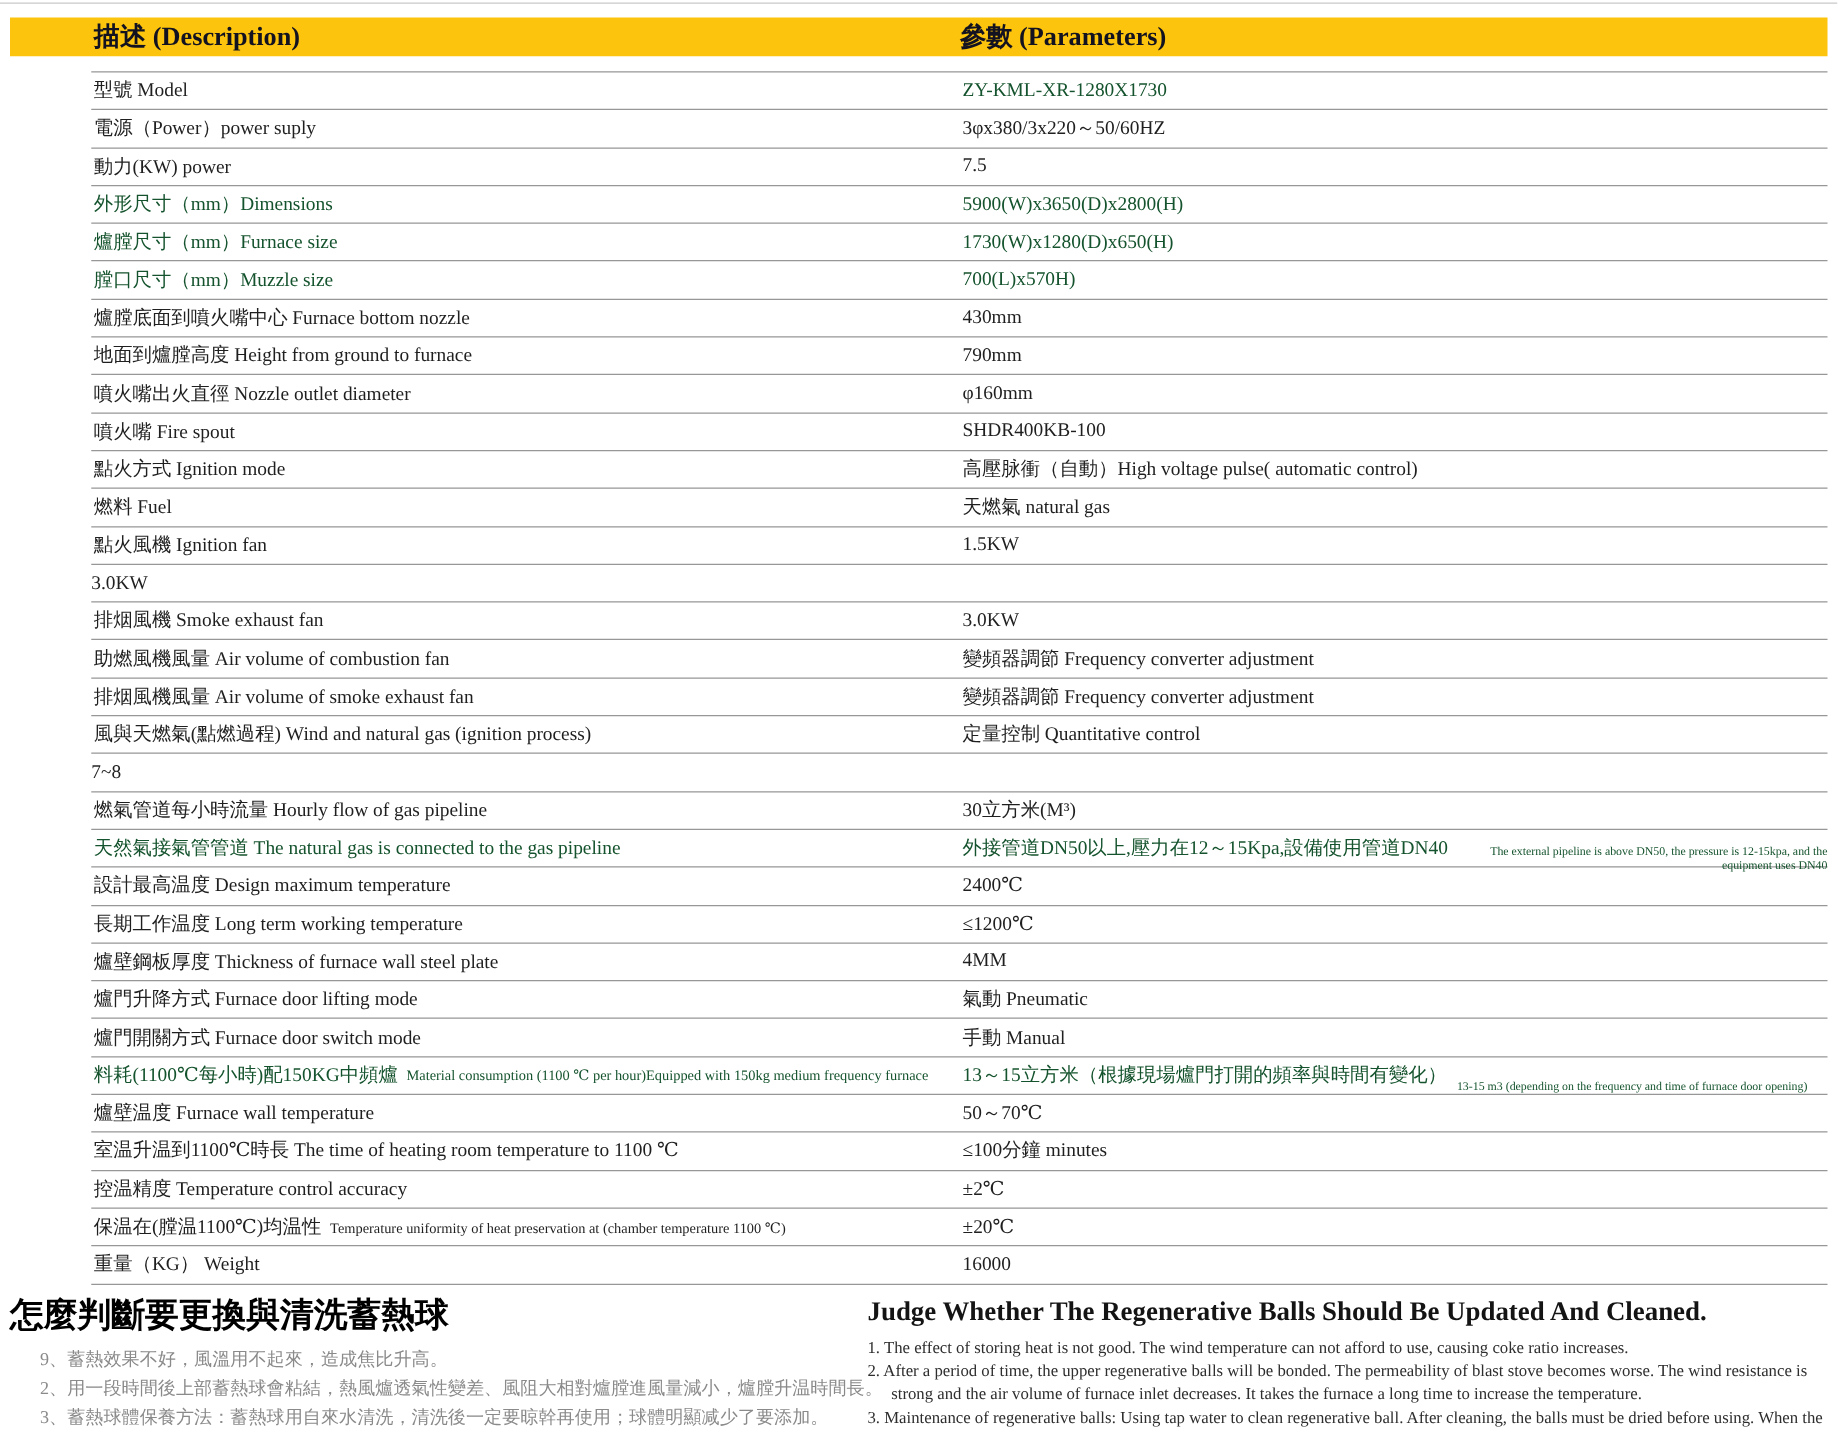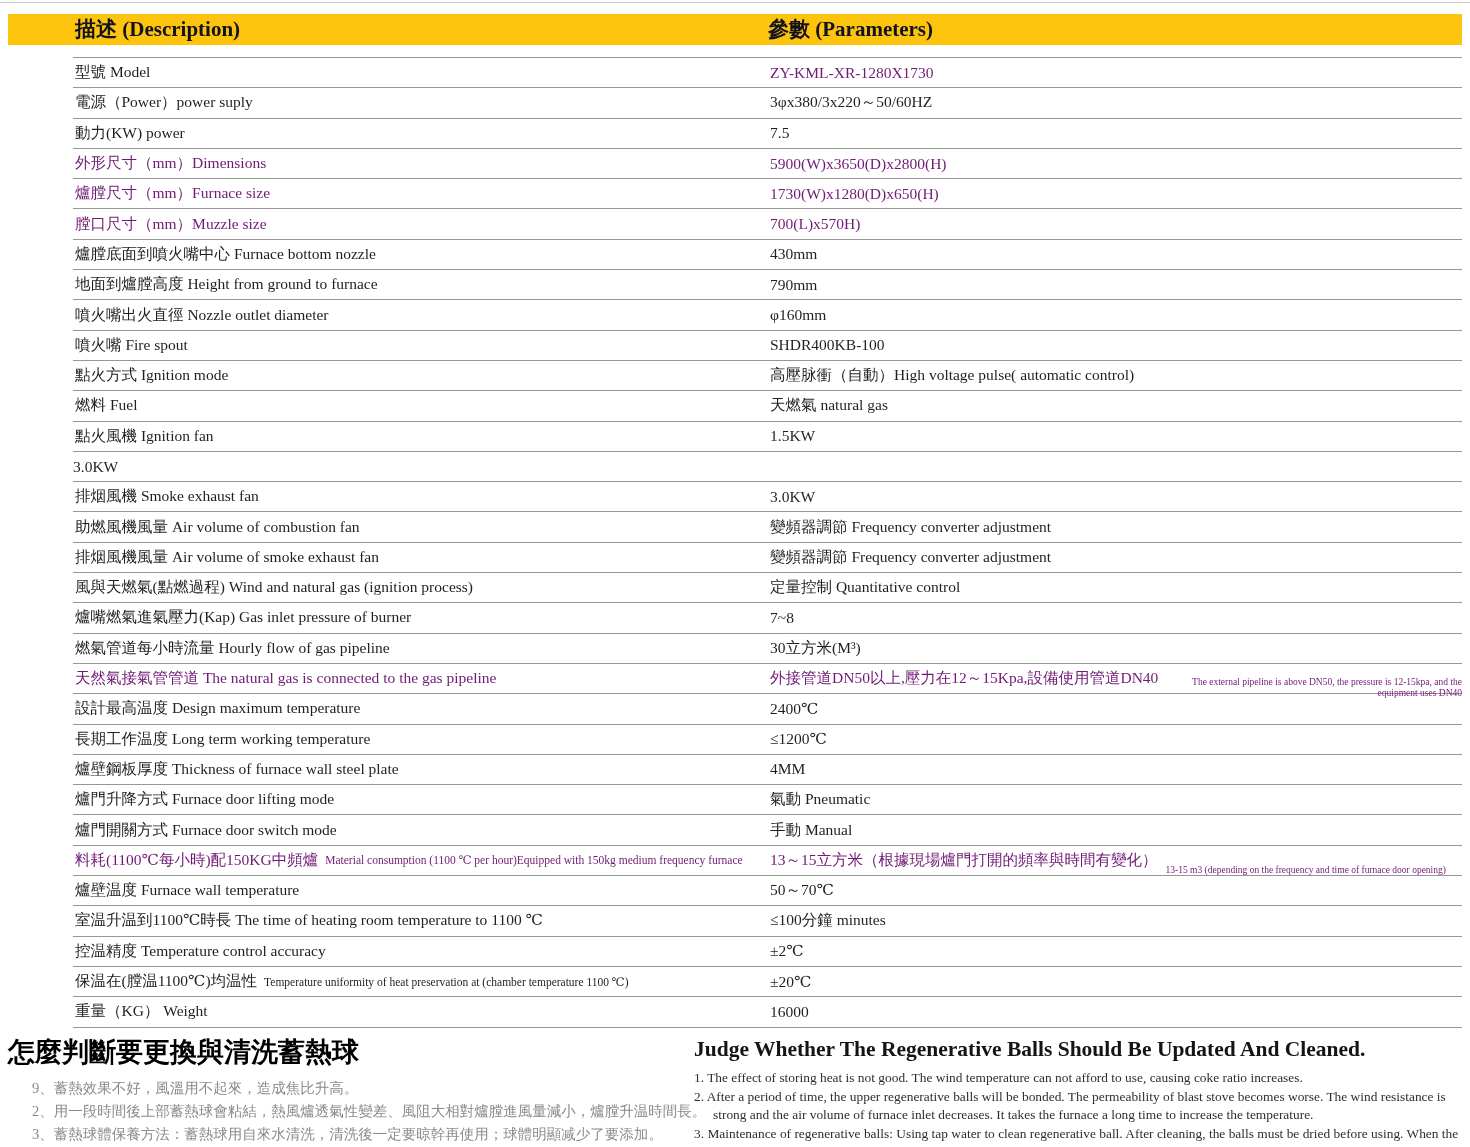--- a/index.html
+++ b/index.html
@@ -32,21 +32,21 @@
   }
   .row{display:flex;align-items:center;height:29.3px;border-top:1px solid #979797;text-align:right;}
   .cell{display:flex;align-items:center;}
   .cell.desc{width:695px;padding-left:2px;gap:7px;flex:none;}
   .cell.val{flex:1;gap:8px;}
   .main{font-size:15.5px;white-space:nowrap;}
   .cell.desc .sub{font-size:11.5px;white-space:nowrap;}
   .cell.val .sub{
     font-size:9.5px;line-height:1.12;display:inline-block;max-width:300px;margin-top:19px;
   }
-  .green{color:#701a75;}
+  .green{color:#14532d;}
 
   
   .notes{position:absolute;top:1036px;left:0;width:1470px;display:flex;}
   .notes-zh{width:668px;padding-left:8px;box-sizing:border-box;flex:none;}
   .notes-zh-title{font-size:27px;font-weight:bold;color:#000;line-height:1.2;}
   .zh-item{
     font-size:14.5px;color:#8a8a8a;line-height:23px;
     padding-left:24px;white-space:nowrap;
   }
   .zh-list{margin-top:9px;}
@@ -205,23 +205,20 @@
       </div>
       <div class="row">
         <div class="cell desc">
           <span class="main">風與天燃氣(點燃過程) Wind and natural gas (ignition process)</span>
         </div>
         <div class="cell val">
           <span class="main">定量控制 Quantitative control</span>
         </div>
       </div>
       <div class="row">
-        <div class="cell desc">
-          <span class="main">爐嘴燃氣進氣壓力(Kap) Gas inlet pressure of burner</span>
-        </div>
         <div class="cell val">
           <span class="main">7~8</span>
         </div>
       </div>
       <div class="row">
         <div class="cell desc">
           <span class="main">燃氣管道每小時流量 Hourly flow of gas pipeline</span>
         </div>
         <div class="cell val">
           <span class="main">30立方米(M³)</span>

